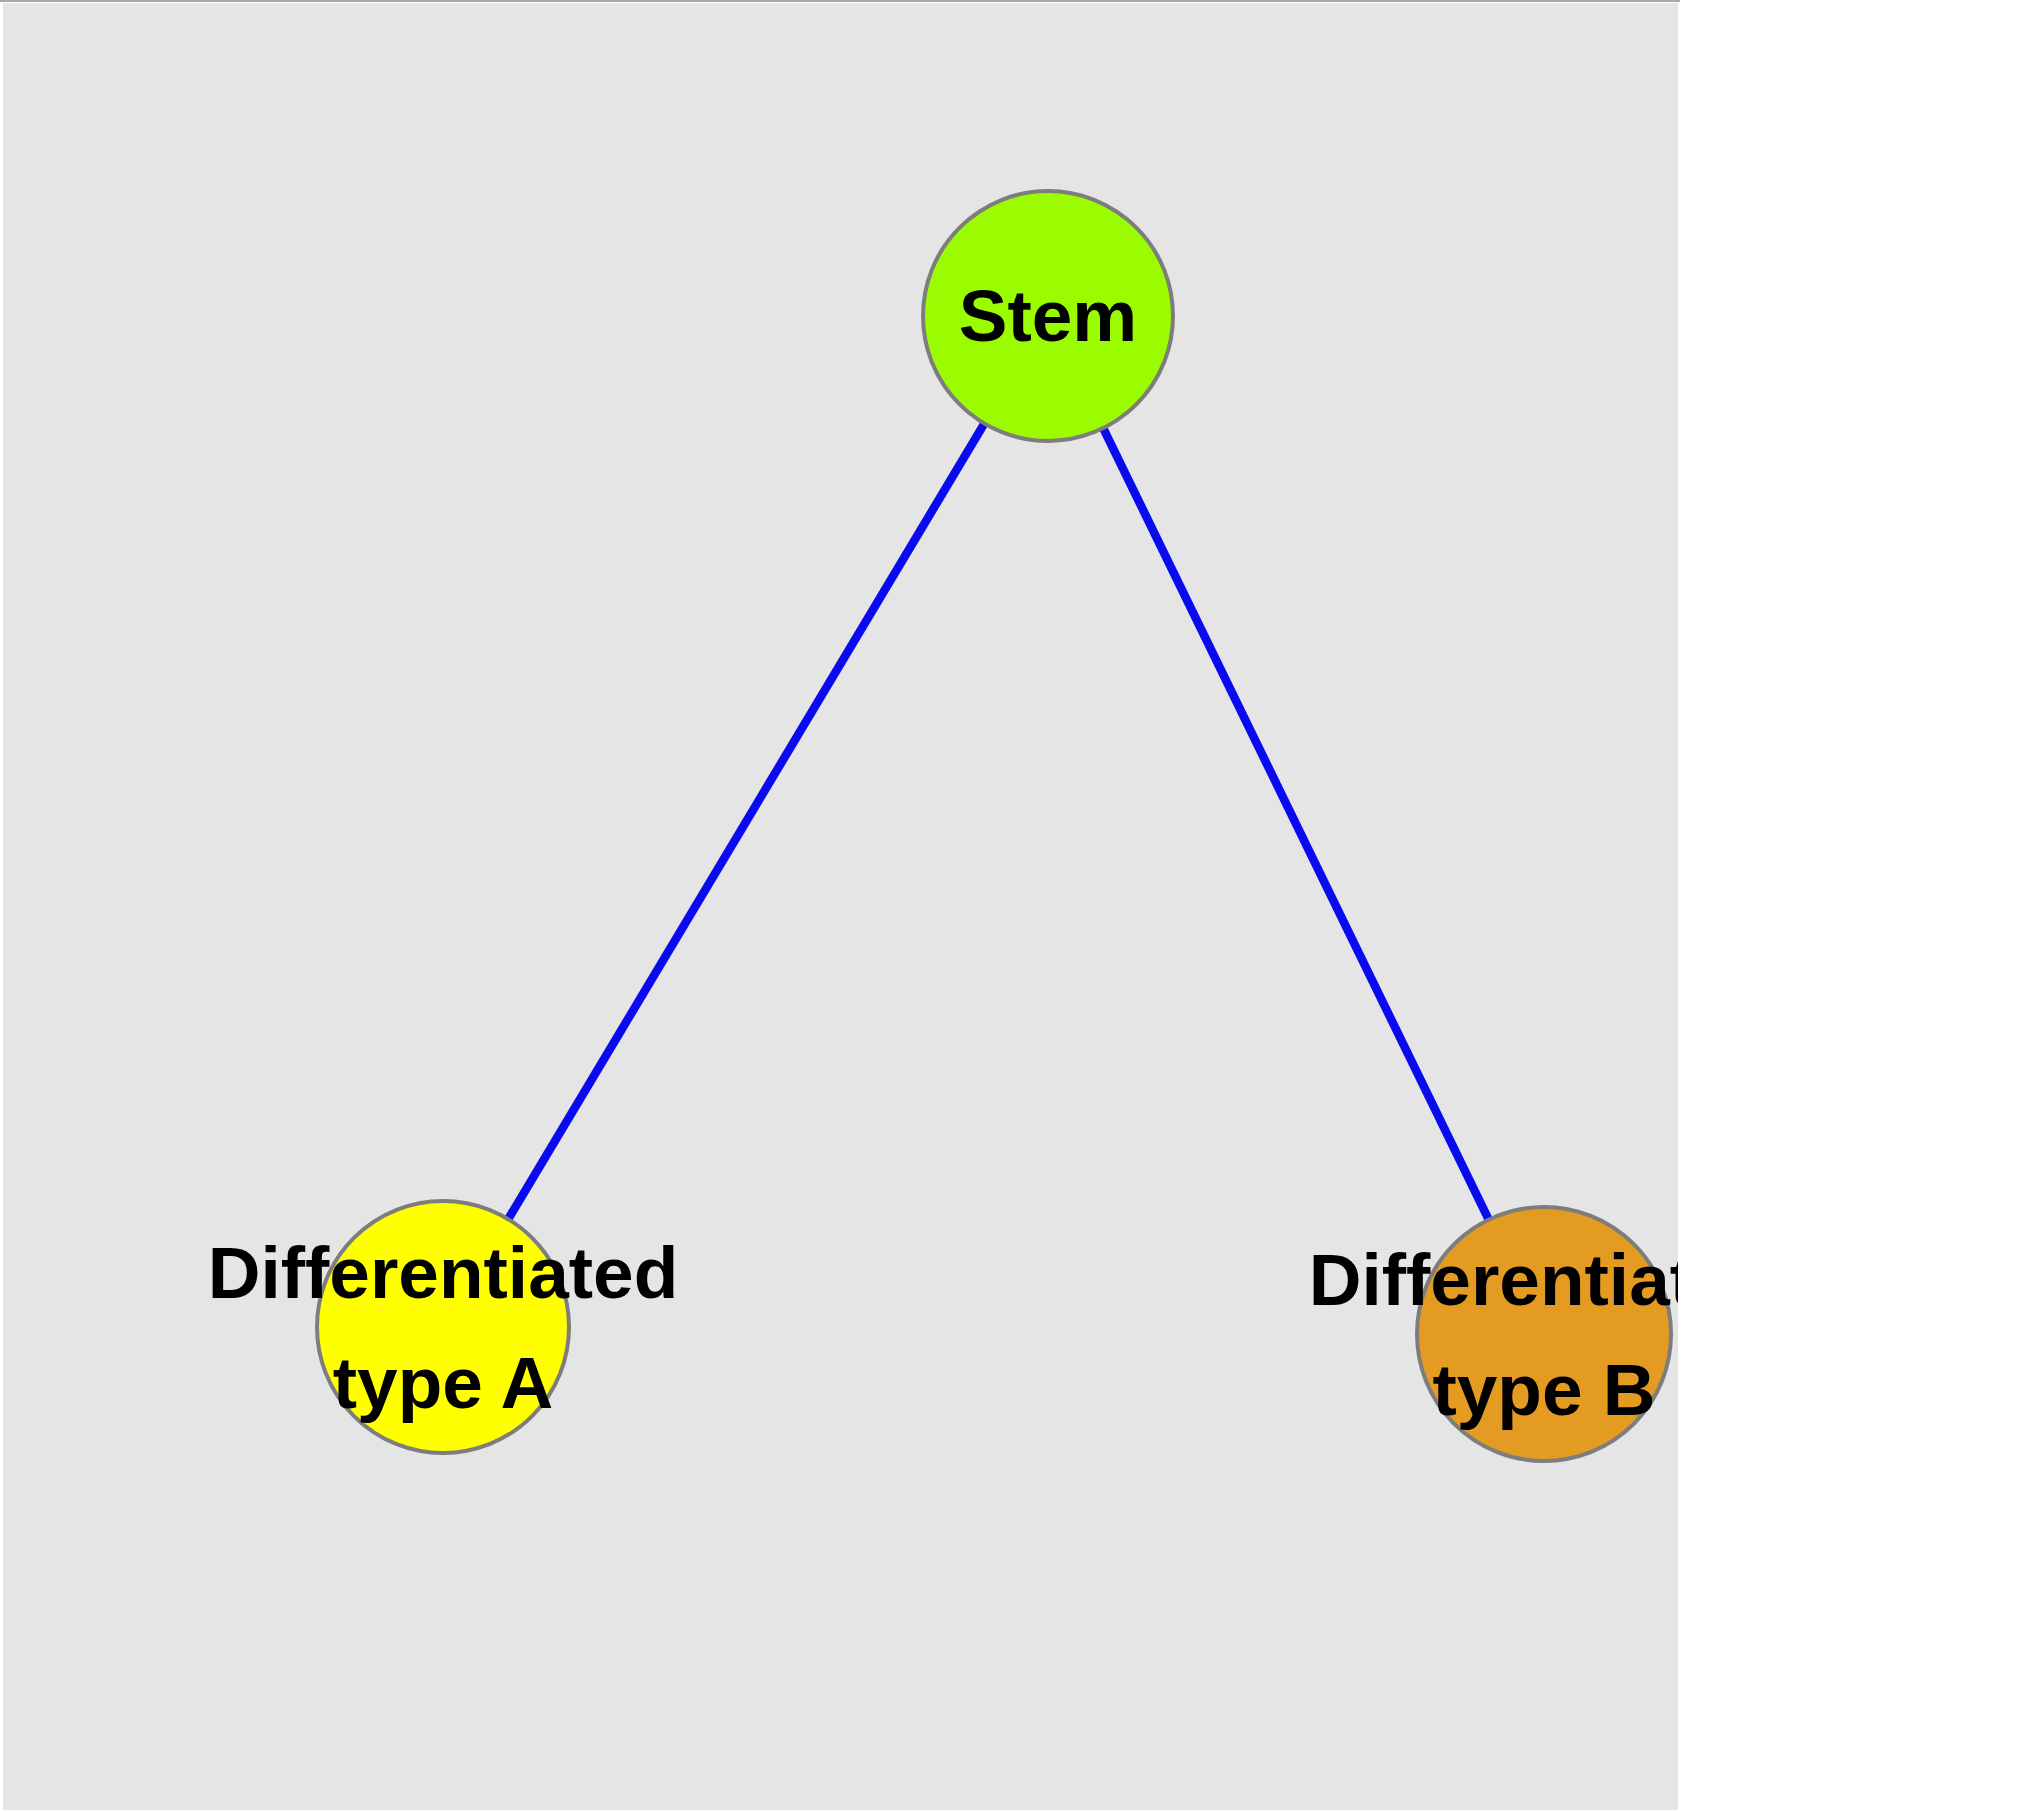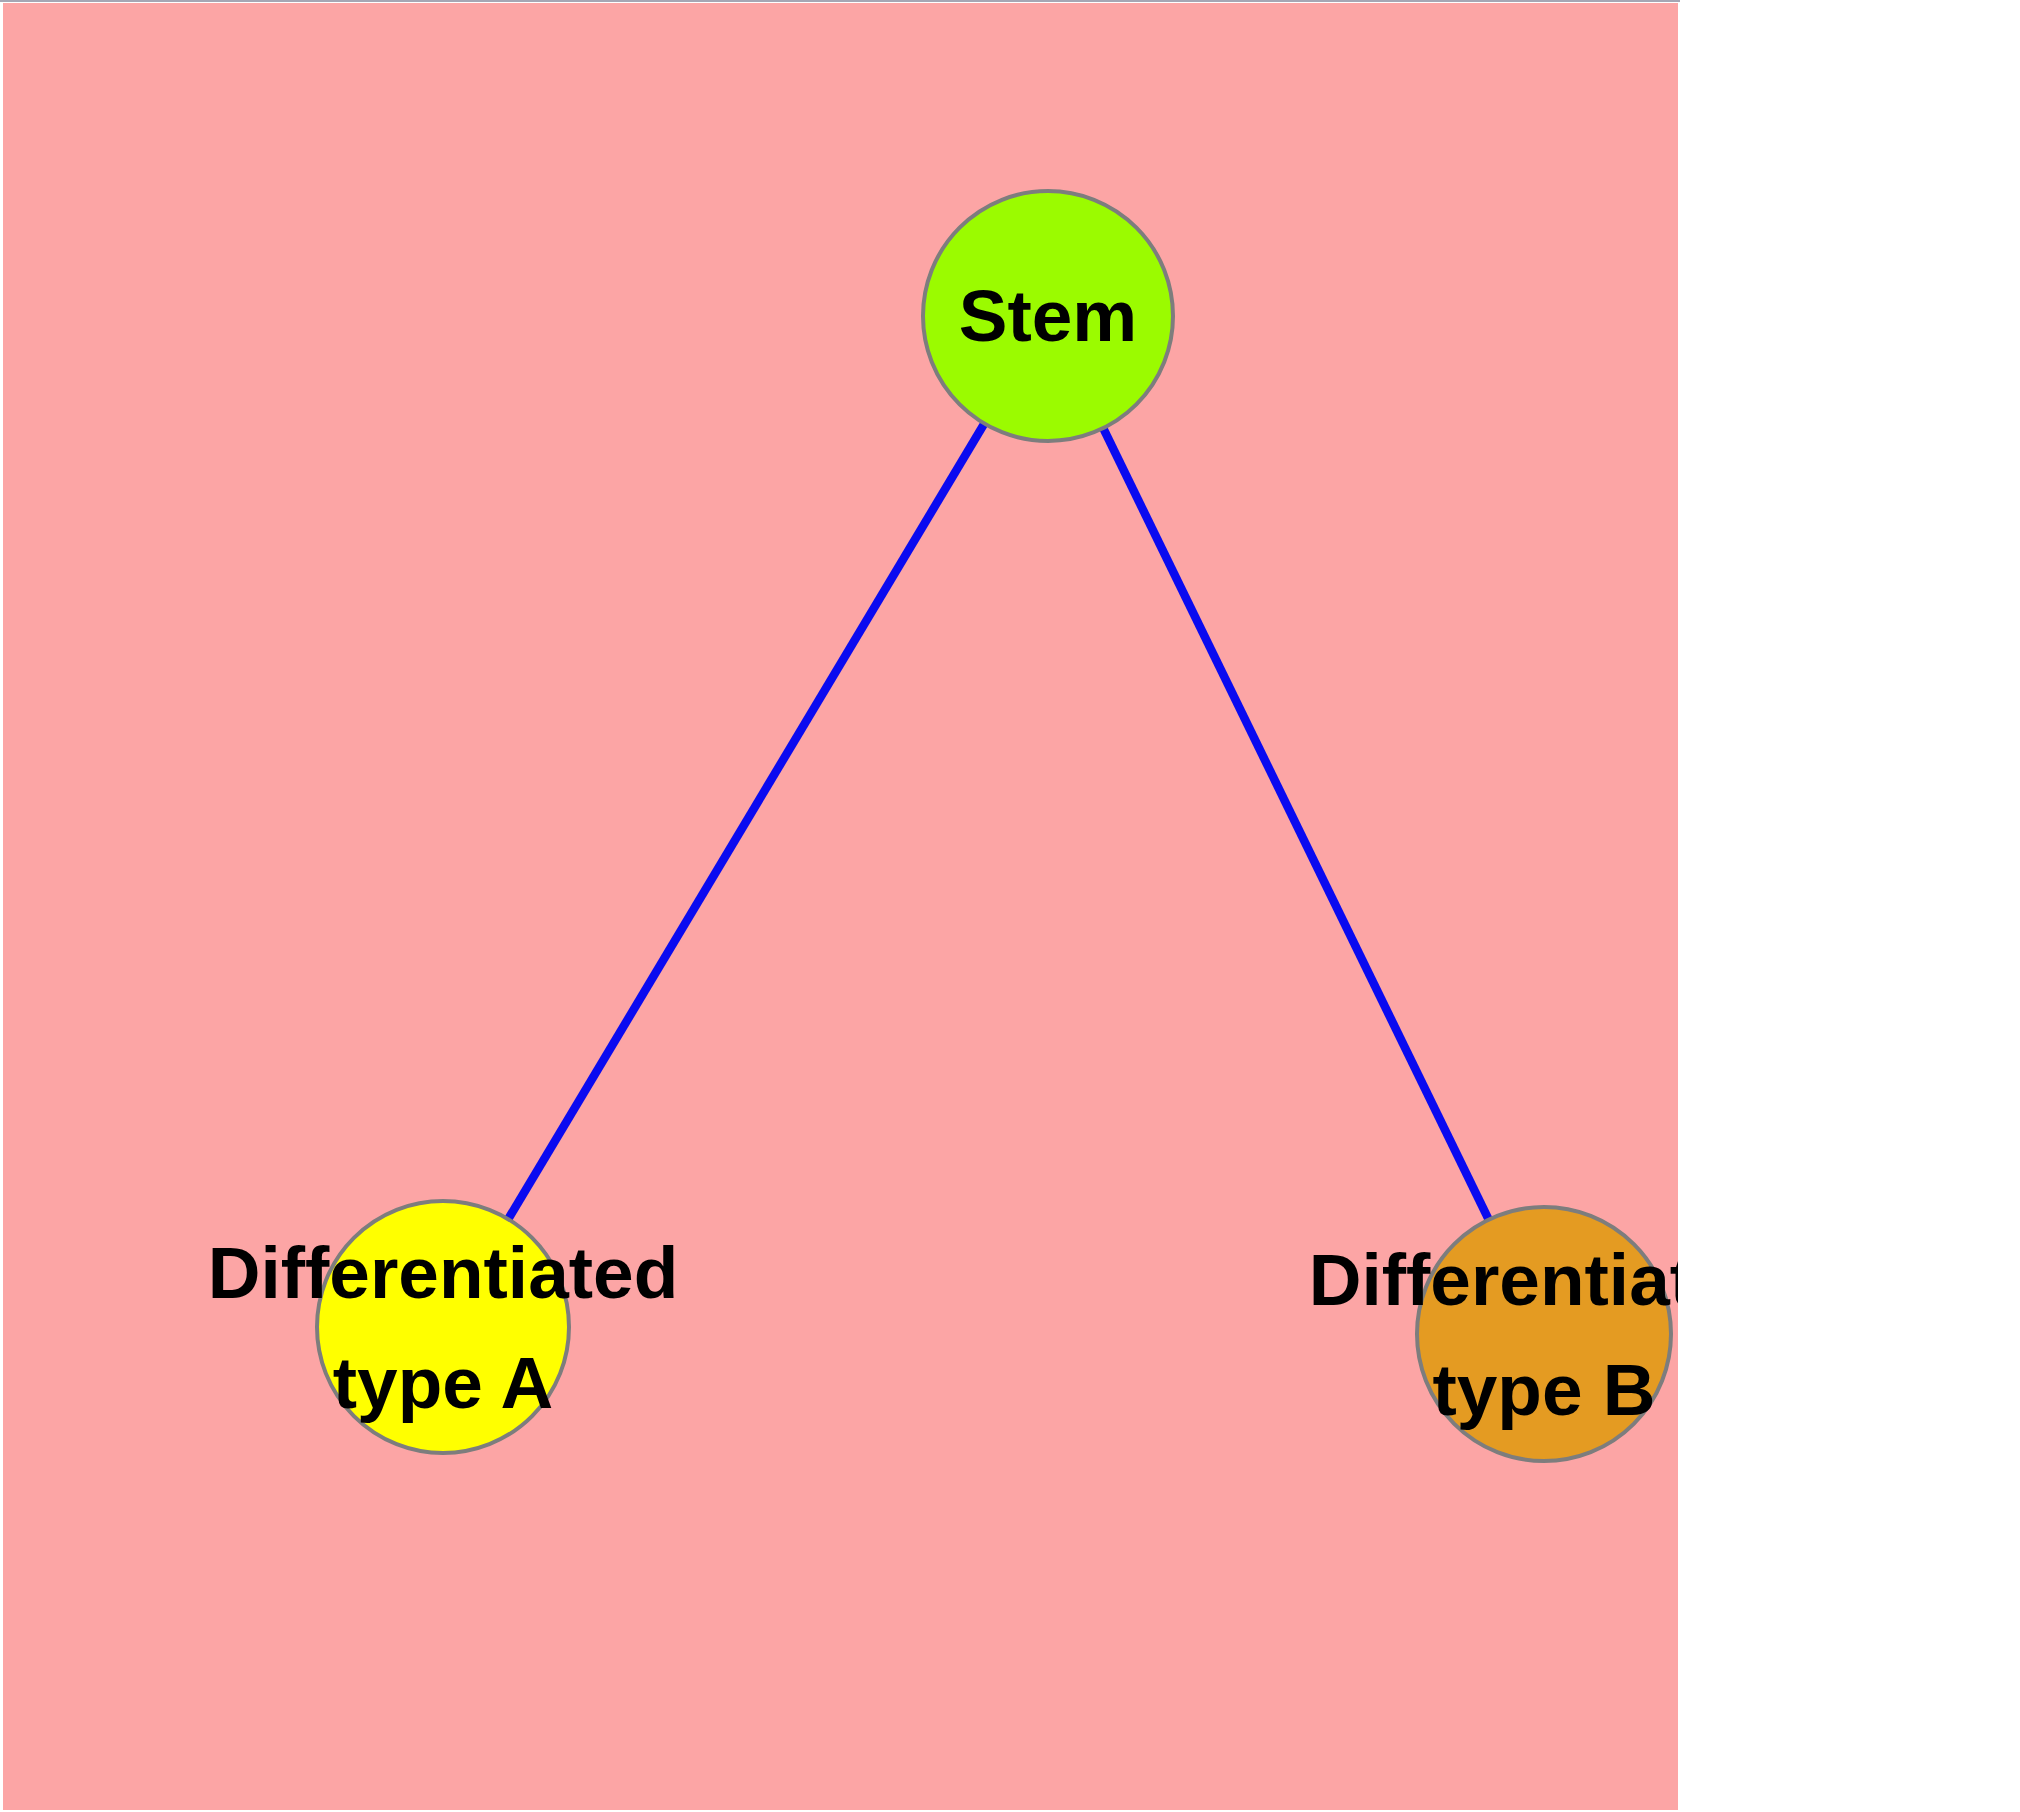--- a/index.html
+++ b/index.html
@@ -49,21 +49,21 @@
     text-align: center;
     white-space: pre-line;
     font-weight: bold;
     line-height: 1.5;
     z-index: 3;
   }
 </style>
 </head>
 <body>
 
-<div class="canvas" id="canvas" style="width: 1680px; height: 1812px; background: #fca5a5;">
+<div class="canvas" id="canvas" style="width: 1680px; height: 1812px; background: #e5e5e5;">
 
   <div class="top-edge-line" id="topEdge" style="background: rgb(166, 166, 180);"></div>
   <div class="plot-frame" id="plotFrame" style="border-color: rgb(255, 255, 255);"></div>
 
   <svg class="edge-layer" id="edgeSvg" xmlns="http://www.w3.org/2000/svg" width="2021" height="1812" viewBox="0 0 2384 2138">
     <line class="edge" x1="1237" y1="373" x2="523" y2="1566" stroke="#0A0AF0" stroke-width="10"></line>
     <line class="edge" x1="1237" y1="373" x2="1822" y2="1574" stroke="#0A0AF0" stroke-width="10"></line>
   </svg>
 
   <div class="node-circle" style="left: 921px; top: 189px; width: 254px; height: 254px; background: rgb(155, 251, 0); border-color: rgb(125, 125, 125); border-width: 4.2px;"></div>

